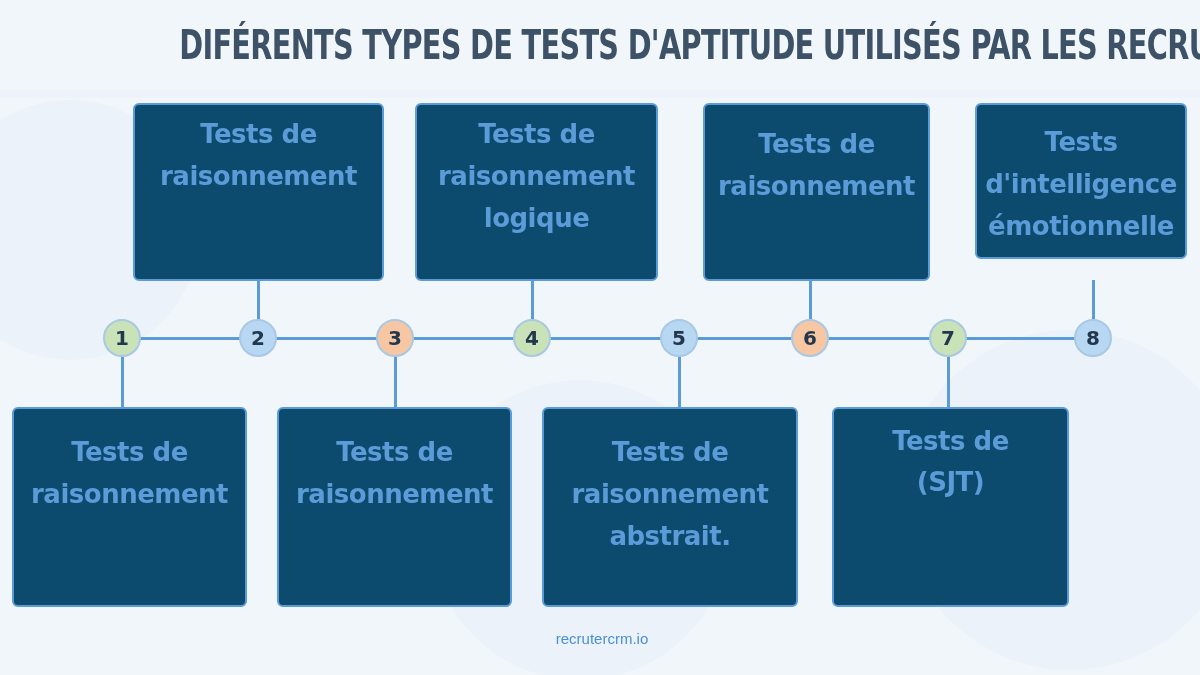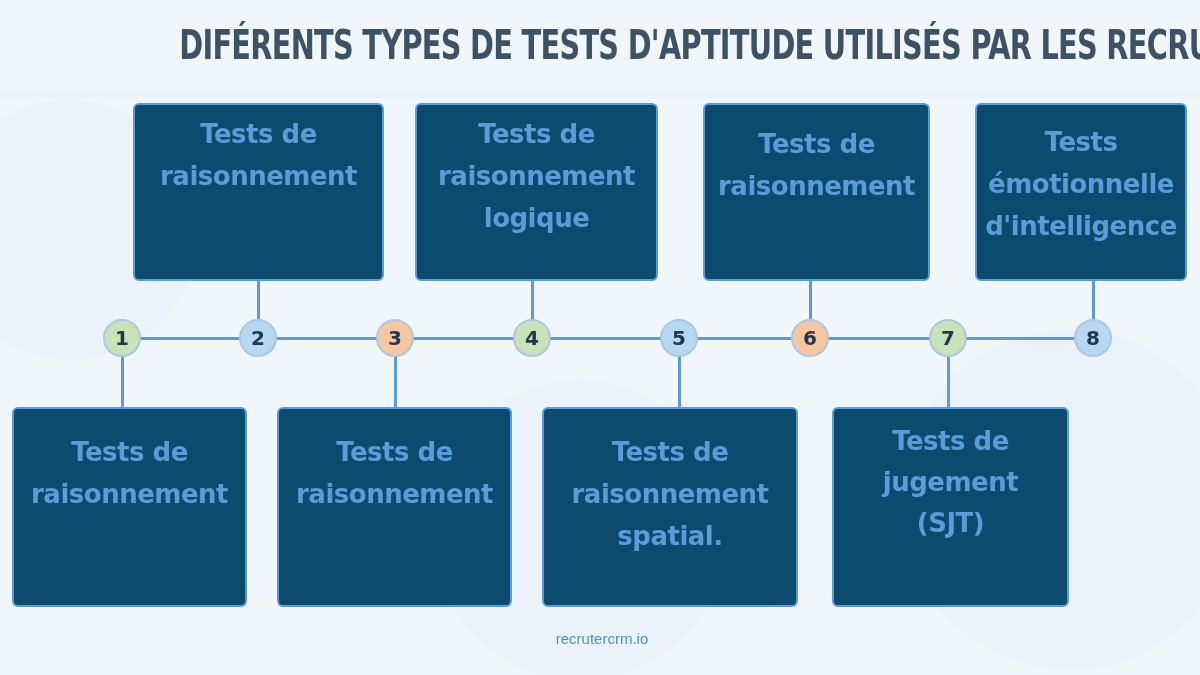--- a/index.html
+++ b/index.html
@@ -94,38 +94,37 @@
 </div>
 <div class="box top" style="left:415px;top:103px;width:243px;height:178px;">
   <span>Tests de</span>
   <span>raisonnement</span>
   <span>logique</span>
 </div>
 <div class="box top" style="left:703px;top:103px;width:227px;height:178px;padding-top:18px;">
   <span>Tests de</span>
   <span>raisonnement</span>
 </div>
-<div class="box top" style="left:975px;top:103px;width:212px;height:178px;padding-top:16px;">
+<div class="box top" style="left:975px;top:103px;width:212px;height:156px;padding-top:16px;">
   <span>Tests</span>
+  <span>d'intelligence</span>
   <span>émotionnelle</span>
-  <span>d'intelligence</span>
 </div>
 
 <div class="box bottom" style="left:12px;top:407px;width:235px;height:200px;">
   <span>Tests de</span>
   <span>raisonnement</span>
 </div>
 <div class="box bottom" style="left:277px;top:407px;width:235px;height:200px;">
   <span>Tests de</span>
   <span>raisonnement</span>
 </div>
 <div class="box bottom" style="left:542px;top:407px;width:256px;height:200px;">
   <span>Tests de</span>
   <span>raisonnement</span>
-  <span>spatial.</span>
+  <span>abstrait.</span>
 </div>
 <div class="box bottom" style="left:832px;top:407px;width:237px;height:200px;padding-top:12px;line-height:41px;">
   <span>Tests de</span>
-  <span>jugement</span>
   <span>(SJT)</span>
 </div>
 
 <div class="footer">recrutercrm.io</div>
 
 </body></html>

